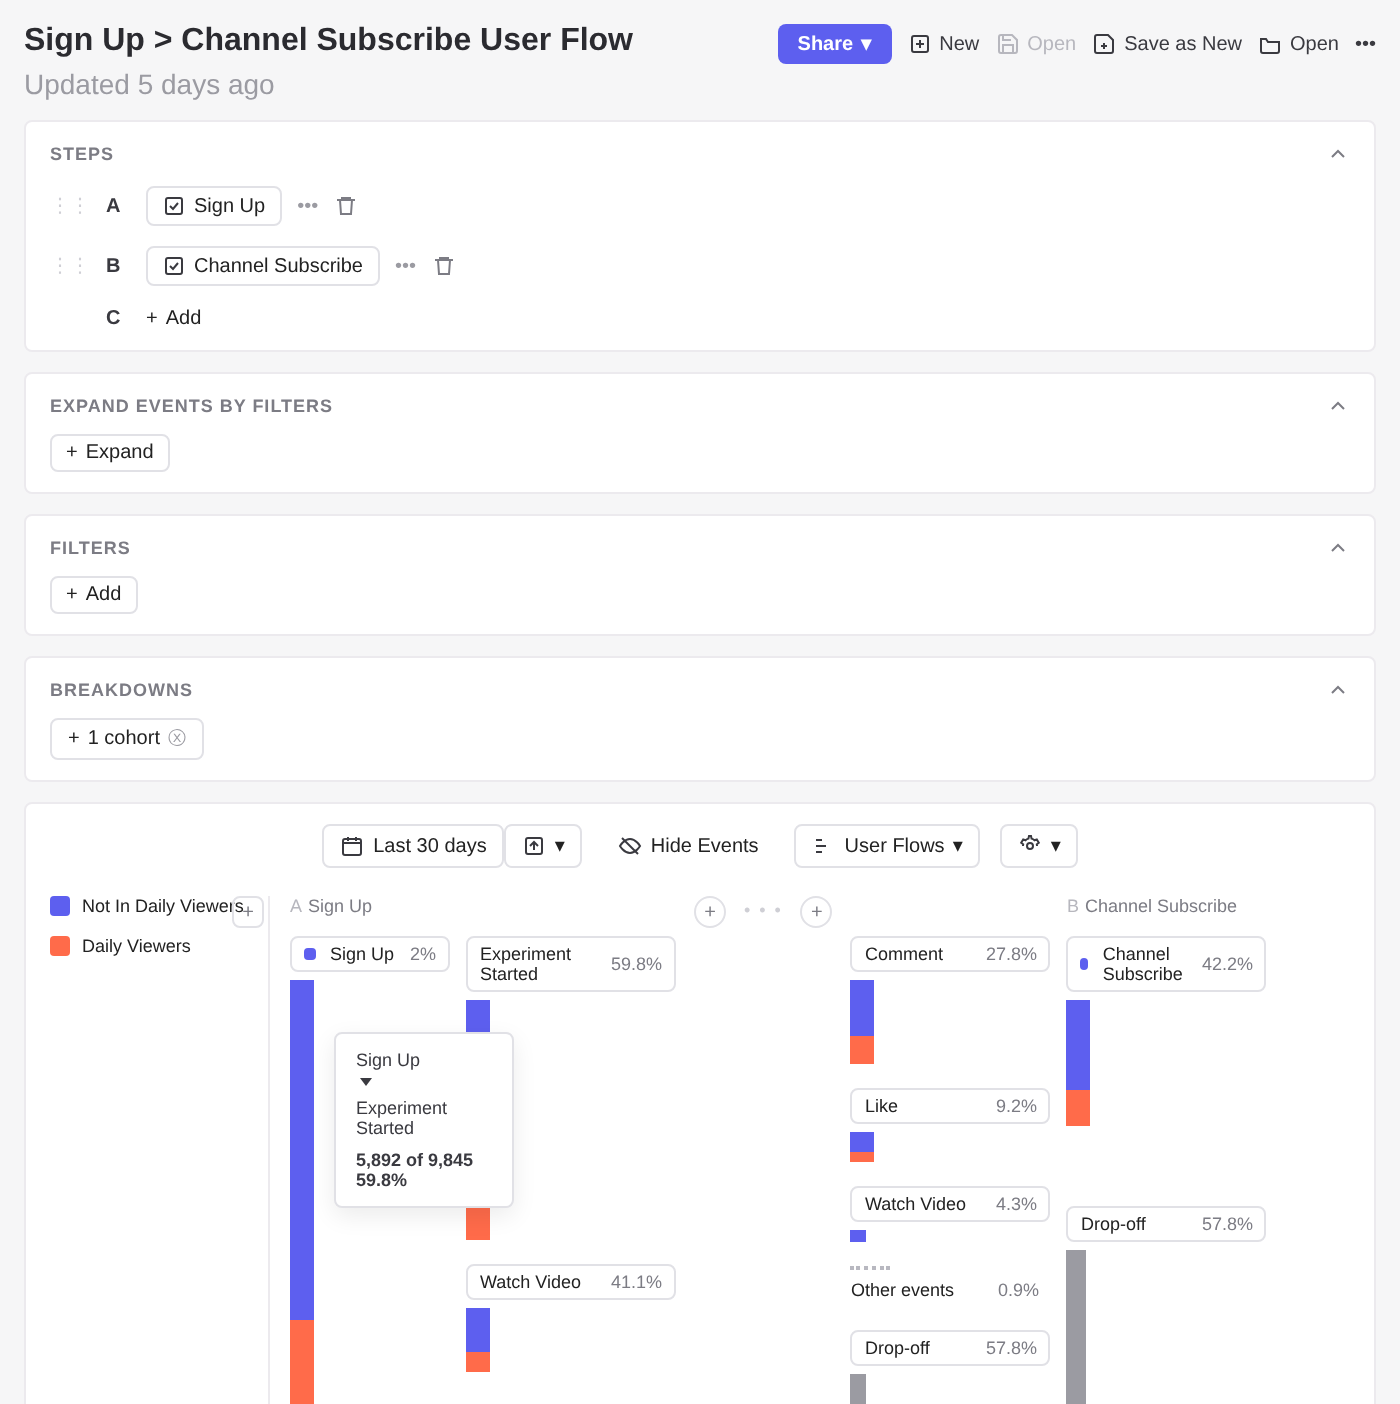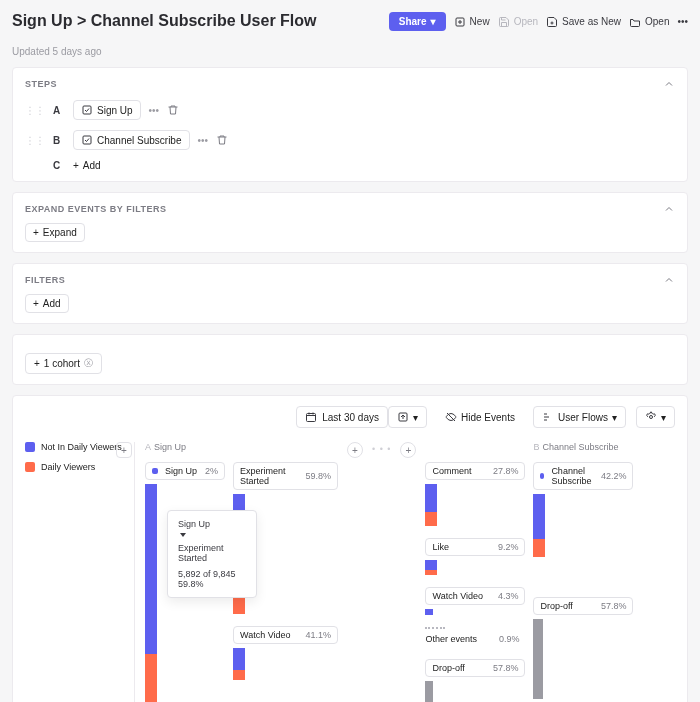--- a/index.html
+++ b/index.html
@@ -1,40 +1,40 @@
 <!DOCTYPE html>
 <html><head>
 <meta charset="utf-8">
 <style>
   * { box-sizing: border-box; margin: 0; padding: 0; font-family: -apple-system, BlinkMacSystemFont, "Segoe UI", Helvetica, Arial, sans-serif; }
   body { background: #f6f6f7; font-size: 11px; color: #222; width:700px; }
   .page { width: 700px; padding: 12px; }
   .header { display: flex; justify-content: space-between; align-items: flex-start; }
   .title-block h1 { font-size: 16px; font-weight: 700; color: #2b2b30; }
   .title-block .desc { font-size: 10px; color: #6e6e76; margin-top: 3px; }
-  .title-block .upd { font-size: 10px; color: #9b9ba2; margin-top: 16px; }
+  .title-block .upd { font-size: 14px; color: #9b9ba2; margin-top: 4px; }
   .toolbar { display: flex; gap: 8px; align-items: center; }
   .btn-share { background: #5d5fef; color: #fff; border-radius: 4px; padding: 4px 10px; font-size: 10px; font-weight: 600; display:flex;align-items:center;gap:4px;}
   .tbtn { display: flex; gap: 4px; align-items:center; color:#3a3a40; font-size:10px; }
   .tbtn.disabled { color:#b7b7be; }
   .icon { width: 12px; height: 12px; display:inline-block; }
   .card { background:#fff; border:1px solid #eceaee; border-radius:4px; padding:10px 12px; margin-top:10px; }
   .card-h { display:flex; justify-content:space-between; align-items:center; font-size:9px; letter-spacing:.5px; color:#7c7c84; font-weight:700; }
   .chev { width:12px; height:12px; }
   .step-row { display:flex; align-items:center; gap:8px; margin-top:10px; font-size:10px; }
   .grip { color:#cfcfd5; }
   .step-letter { width:12px; color:#3a3a40; font-weight:600; }
   .pill { display:flex; gap:4px; align-items:center; border:1px solid #e1e1e6; border-radius:4px; padding:3px 7px; }
   .dots { color:#9b9ba2; }
   .mini-btn { display:flex;gap:4px;align-items:center;border:1px solid #e1e1e6; border-radius:4px; padding:3px 7px; font-size:10px; margin-top:8px; width:max-content;}
   .cohort-chip { display:flex;gap:4px;align-items:center;border:1px solid #e1e1e6; border-radius:4px; padding:3px 8px; font-size:10px; margin-top:8px; width:max-content; }
   .closex { color:#9b9ba2; font-size:9px; }
 
   .results { background:#fff; border:1px solid #eceaee; border-radius:4px; padding:10px 12px; margin-top:10px; position:relative; }
-  .results-top { display:flex; justify-content:flex-end; align-items:center; }
+  .results-top { display:flex; justify-content:center; align-items:center; }
   .datebtn { display:flex; gap:5px; align-items:center; border:1px solid #e1e1e6; border-radius:4px; padding:4px 8px; font-size:10px; }
   .right-tools { display:flex; gap:10px; align-items:center; }
   .rt { display:flex; gap:4px; align-items:center; border:1px solid #e1e1e6; border-radius:4px; padding:4px 8px; font-size:10px; }
   .rt.noborder { border:none; }
 
   .flowarea { display:flex; margin-top:14px; }
   .legend { width:110px; border-right:1px solid #eceaee; padding-right:6px; position:relative;}
   .legend-item { display:flex; align-items:center; gap:6px; font-size:9px; margin-bottom:10px; }
   .sw { width:10px; height:10px; border-radius:2px; }
   .sw.purple { background:#5d5fef; }
@@ -53,21 +53,21 @@
   .node .dot { width:6px;height:6px;border-radius:2px; margin-right:4px; }
   .node .lab { display:flex; align-items:center; gap:3px; }
   .pct { color:#7c7c84; }
   .stackA { display:flex; flex-direction:column; width:12px; }
   .stackA div { width:12px; }
   .flowchunk { margin-bottom:12px; }
 
   .tooltip { position:absolute; left:22px; top:68px; background:#fff; border:1px solid #e1e1e6; box-shadow:0 4px 12px rgba(0,0,0,.08); border-radius:4px; padding:8px 10px; width:90px; z-index:5; font-size:9px; }
   .tooltip .tt1 { color:#3a3a40; }
   .tooltip .tt2 { color:#3a3a40; margin-top:4px; }
-  .tooltip .tt3 { color:#3a3a40; font-weight:400; margin-top:6px; }
+  .tooltip .tt3 { color:#3a3a40; font-weight:700; margin-top:6px; }
   .arrowdn { width:0;height:0;border-left:3px solid transparent;border-right:3px solid transparent;border-top:4px solid #3a3a40;display:inline-block;margin:0 2px;}
 
   .ghost { position:absolute; inset:22px 0 0 0; z-index:-1; }
   .ghostband { position:absolute; background:#f2f2f4; border-radius:2px; }
   .dashed { background:none; border-top:1px dashed #cfcfd5; height:0; border-radius:0;}
 </style>
 </head>
 <body>
 
 <div class="page">
@@ -182,20 +182,26 @@
           <path d="M6 15l6-6 6 6"></path>
         </svg>
     </div>
     <div class="mini-btn">
       <span>+</span>
       <span>Add</span>
     </div>
   </div>
 
   <div class="card">
+    <div class="card-h">
+      <span>BREAKDOWNS</span>
+      <svg class="chev" viewBox="0 0 24 24" fill="none" stroke="#7c7c84" stroke-width="2">
+          <path d="M6 15l6-6 6 6"></path>
+        </svg>
+    </div>
     <div class="cohort-chip">
       <span>+</span>
       <span>1 cohort</span>
       <span class="closex">ⓧ</span>
     </div>
   </div>
 
   <div class="results">
     <div class="results-top">
       <div class="datebtn">

